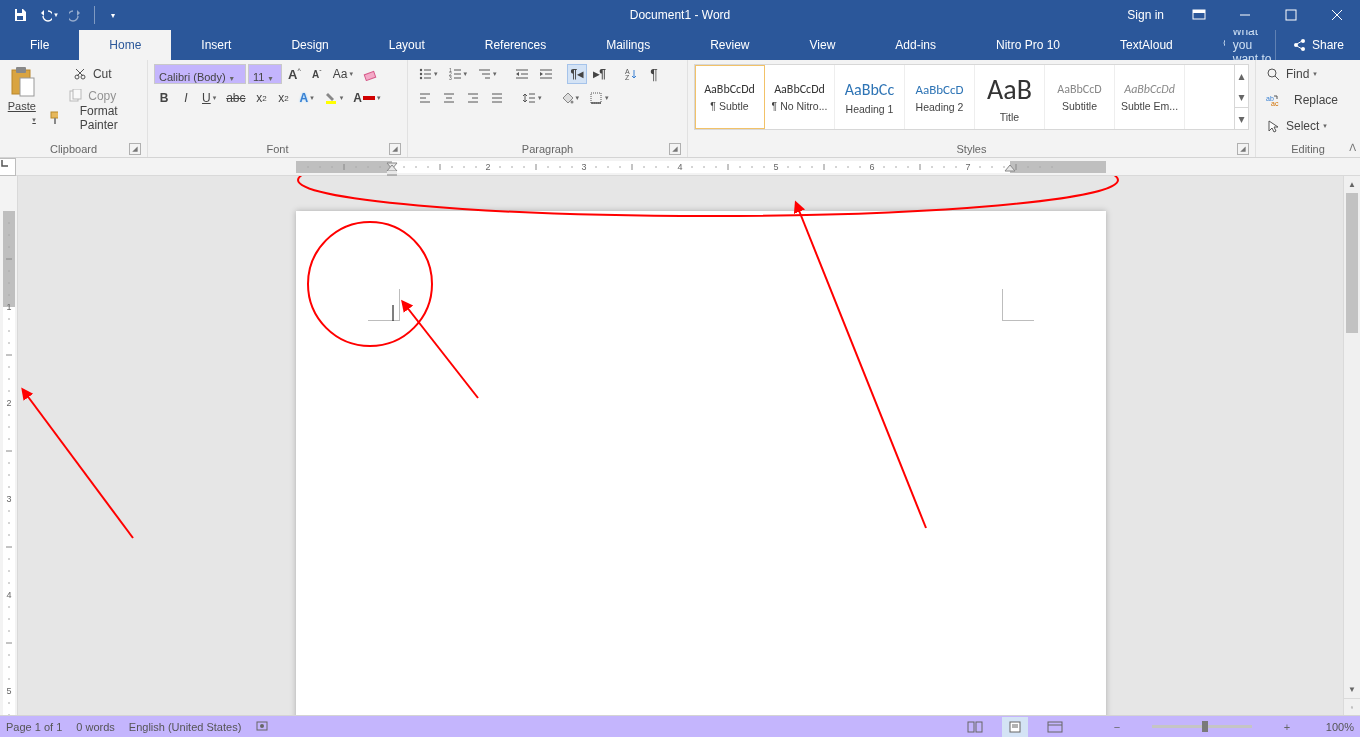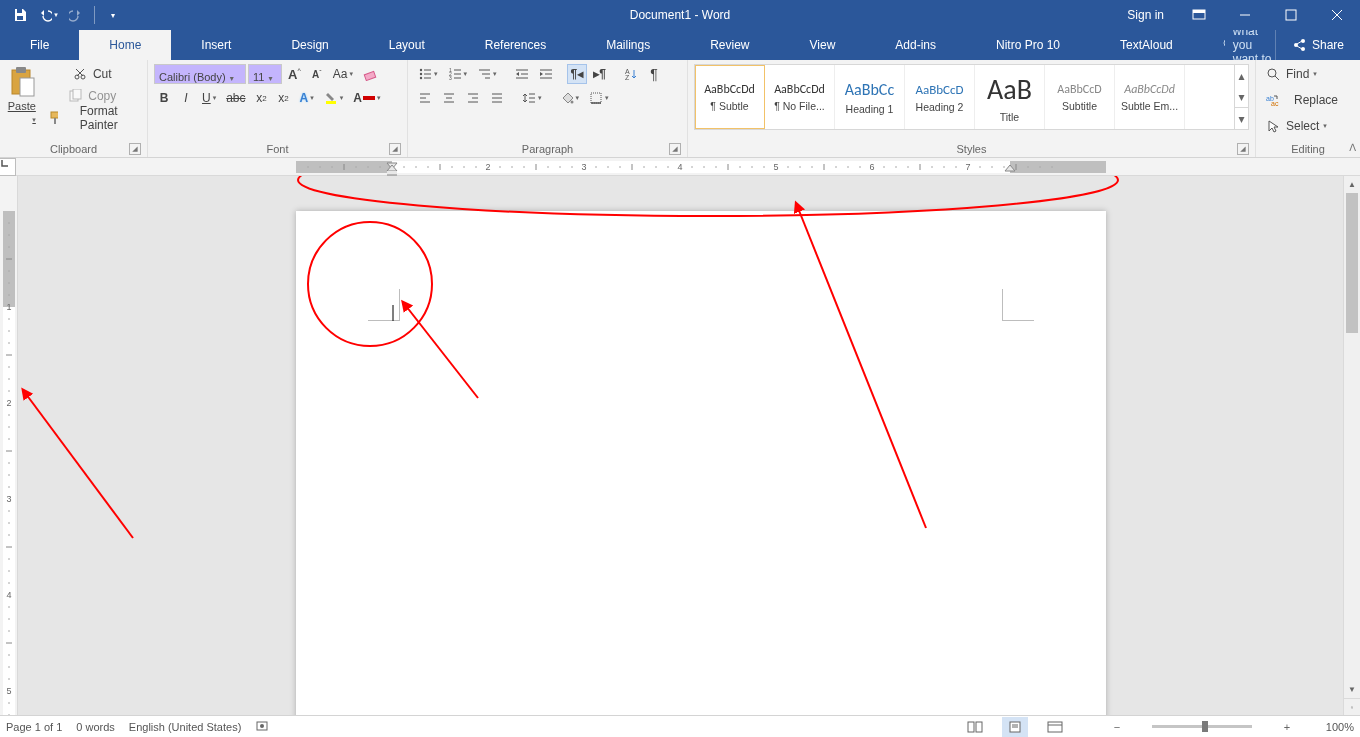--- a/index.html
+++ b/index.html
@@ -59,21 +59,21 @@
 .docarea{ flex:1; overflow:hidden; position:relative;}
 .page{ position:absolute; left:278px; top:35px; width:810px; height:1050px; background:#fff; box-shadow: 0 0 6px rgba(0,0,0,.25);}
 .page .crop{ position:absolute; width:32px;height:32px;}
 .page .crop.tl{border-left:1px solid #bdbdbd;border-top:1px solid #bdbdbd; transform:rotate(180deg); left:72px; top:78px;}
 .page .crop.tr{border-right:1px solid #bdbdbd;border-top:1px solid #bdbdbd; transform:rotate(180deg); right:72px; top:78px;}
 
 
 .anno{ position:absolute; pointer-events:none;}
 
 
-.statusbar{ position:absolute; bottom:0; left:0; right:0; height:22px; background:#ffffff; border-top:1px solid #d4d4d4; display:flex; align-items:center; padding:0 6px; font-size:11px; color:#555; gap:14px;}
+.statusbar{ position:absolute; bottom:0; left:0; right:0; height:22px; background:#c4b5fd; border-top:1px solid #d4d4d4; display:flex; align-items:center; padding:0 6px; font-size:11px; color:#555; gap:14px;}
 .statusbar .spacer{flex:1;}
 .statusbar .viewbtn{ width:26px;height:20px; display:flex;align-items:center;justify-content:center; cursor:pointer; color:#666;}
 .statusbar .viewbtn.active{ background:#d4e3f5;}
 .statusbar .slider{ width:100px; height:3px; background:#c5c5c5; position:relative; margin:0 8px;}
 .statusbar .slider .thumb{ position:absolute; top:-4px; left:50%; width:6px;height:11px;background:#7a7a7a;}
 .scrollv{ position:absolute; right:0; top:176px; bottom:22px; width:17px; background:#f0f0f0; border-left:1px solid #dadada;}
 .scrollv .track{position:absolute; top:17px;bottom:34px;left:0;right:0;}
 .scrollv .thumb{position:absolute;left:2px;right:2px;top:0;height:140px;background:#c2c2c2;}
 .scrollv .arr{height:17px;display:flex;align-items:center;justify-content:center;color:#666;font-size:8px;cursor:pointer;}
 </style>
@@ -406,21 +406,21 @@
   <div class="group" style="flex:1;min-width:0">
     <div class="body">
       <div class="style-gal" style="flex:1;min-width:0">
         <div id="styles-host" style="display:flex;flex:1;min-width:0;overflow:hidden">
             <div class="style-item">
               <div class="prev" style="font-size: 12px; color: rgb(51, 51, 51);">AaBbCcDd</div>
               <div class="nm">¶ Subtle</div>
             </div>
             <div class="style-item">
               <div class="prev" style="font-size: 12px; color: rgb(51, 51, 51);">AaBbCcDd</div>
-              <div class="nm">¶ No File...</div>
+              <div class="nm">¶ No Nitro...</div>
             </div>
             <div class="style-item">
               <div class="prev" style="font-size: 16px; color: rgb(46, 116, 181); text-align: center;">AaBbCc</div>
               <div class="nm">Heading 1</div>
             </div>
             <div class="style-item">
               <div class="prev" style="font-size: 13px; color: rgb(46, 116, 181);">AaBbCcD</div>
               <div class="nm">Heading 2</div>
             </div>
             <div class="style-item">

